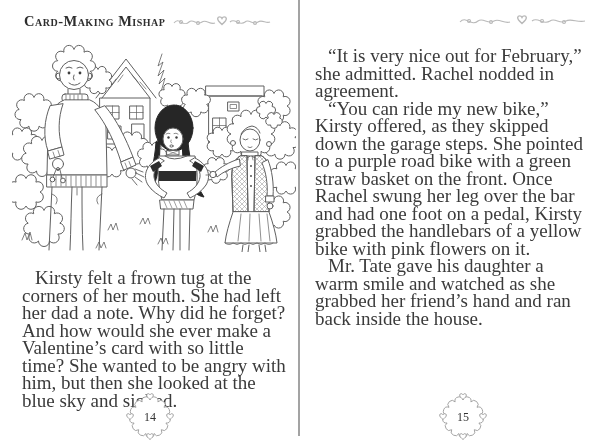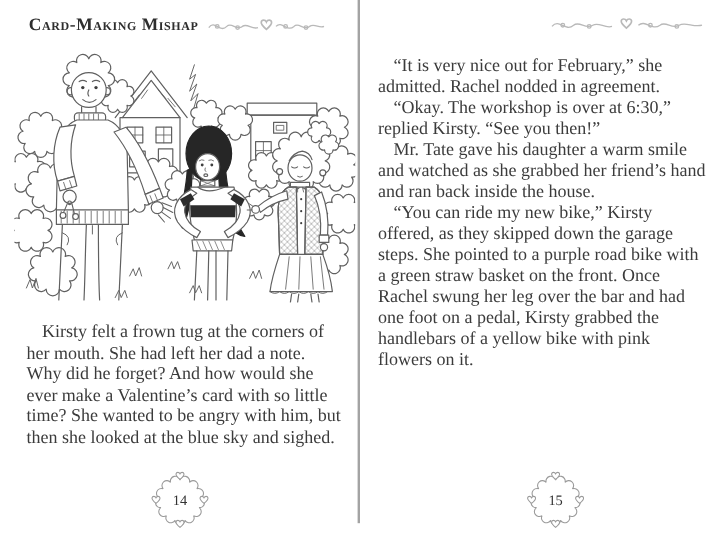--- a/index.html
+++ b/index.html
@@ -13,21 +13,21 @@
   .page-left{border-right:2px solid #a3a3a3;}
   .page-header{position:absolute;top:13px;display:flex;align-items:center;gap:7px;}
   .page-left .page-header{left:24px;}
   .page-right .page-header{right:12px;}
   .chapter-title{
     font-variant:small-caps;font-weight:bold;font-size:14.5px;
     letter-spacing:.5px;color:#2e2e2e;white-space:nowrap;
   }
   .flourish{flex:0 0 auto;}
   .illus{position:absolute;left:12px;top:44px;}
-  .body-text{position:absolute;color:#3b3b3b;font-size:15px;line-height:17.5px;}
+  .body-text{position:absolute;color:#3b3b3b;font-size:19px;line-height:17.5px;}
   .page-left .body-text{left:22px;top:269px;width:264px;}
   .page-right .body-text{left:15px;top:47px;width:273px;}
   .body-text p{margin:0;text-indent:13px;}
   .wreath{position:absolute;top:391px;}
   .page-left .wreath{left:122px;}
   .page-right .wreath{left:135px;}
   .pagenum{font-family:"Liberation Serif","DejaVu Serif",serif;}
 </style>
 </head>
 <body>
@@ -232,23 +232,22 @@
           <use href="#heart" transform="translate(64,2) scale(1.3)"></use>
           <path d="M74,8 C80,3 85,13 92,8 C97,4 102,12 108,8 C113,5 120,10 127,8"></path>
           <circle cx="84" cy="8" r="1.5"></circle>
             <circle cx="106" cy="9" r="1.5"></circle>
         </g>
       </svg>
     </div>
 
     <div class="body-text">
       <p>“It is very nice out for February,” she admitted. Rachel nodded in agreement.</p>
-      <p>“Okay. The workshop is over at 6:30,” replied Kirsty. “See you then!”</p>
+      <p>“You can ride my new bike,” Kirsty offered, as they skipped down the garage steps. She pointed to a purple road bike with a green straw basket on the front. Once Rachel swung her leg over the bar and had one foot on a pedal, Kirsty grabbed the handlebars of a yellow bike with pink flowers on it.</p>
       <p>Mr. Tate gave his daughter a warm smile and watched as she grabbed her friend’s hand and ran back inside the house.</p>
-      <p>“You can ride my new bike,” Kirsty offered, as they skipped down the garage steps. She pointed to a purple road bike with a green straw basket on the front. Once Rachel swung her leg over the bar and had one foot on a pedal, Kirsty grabbed the handlebars of a yellow bike with pink flowers on it.</p>
     </div>
 
     <svg class="wreath" width="56" height="52" viewBox="0 0 56 52">
       <g stroke="#9a9a9a" fill="#ffffff" stroke-width="0.9">
         <path d="M28.0,9.0 A1.3,1.3 0 0 1 35.9,10.9 A1.3,1.3 0 0 1 42.0,16.3 A1.3,1.3 0 0 1 44.9,24.0 A1.3,1.3 0 0 1 43.9,32.0 A1.3,1.3 0 0 1 39.3,38.7 A1.3,1.3 0 0 1 32.1,42.5 A1.3,1.3 0 0 1 23.9,42.5 A1.3,1.3 0 0 1 16.7,38.7 A1.3,1.3 0 0 1 12.1,32.0 A1.3,1.3 0 0 1 11.1,24.0 A1.3,1.3 0 0 1 14.0,16.3 A1.3,1.3 0 0 1 20.1,10.9 A1.3,1.3 0 0 1 28.0,9.0Z"></path>
         <use href="#heart" transform="translate(28,2)"></use>
         <use href="#heart" transform="translate(28,42)"></use>
         <use href="#heart" transform="translate(8,22)"></use>
         <use href="#heart" transform="translate(48,22)"></use>
       </g>

